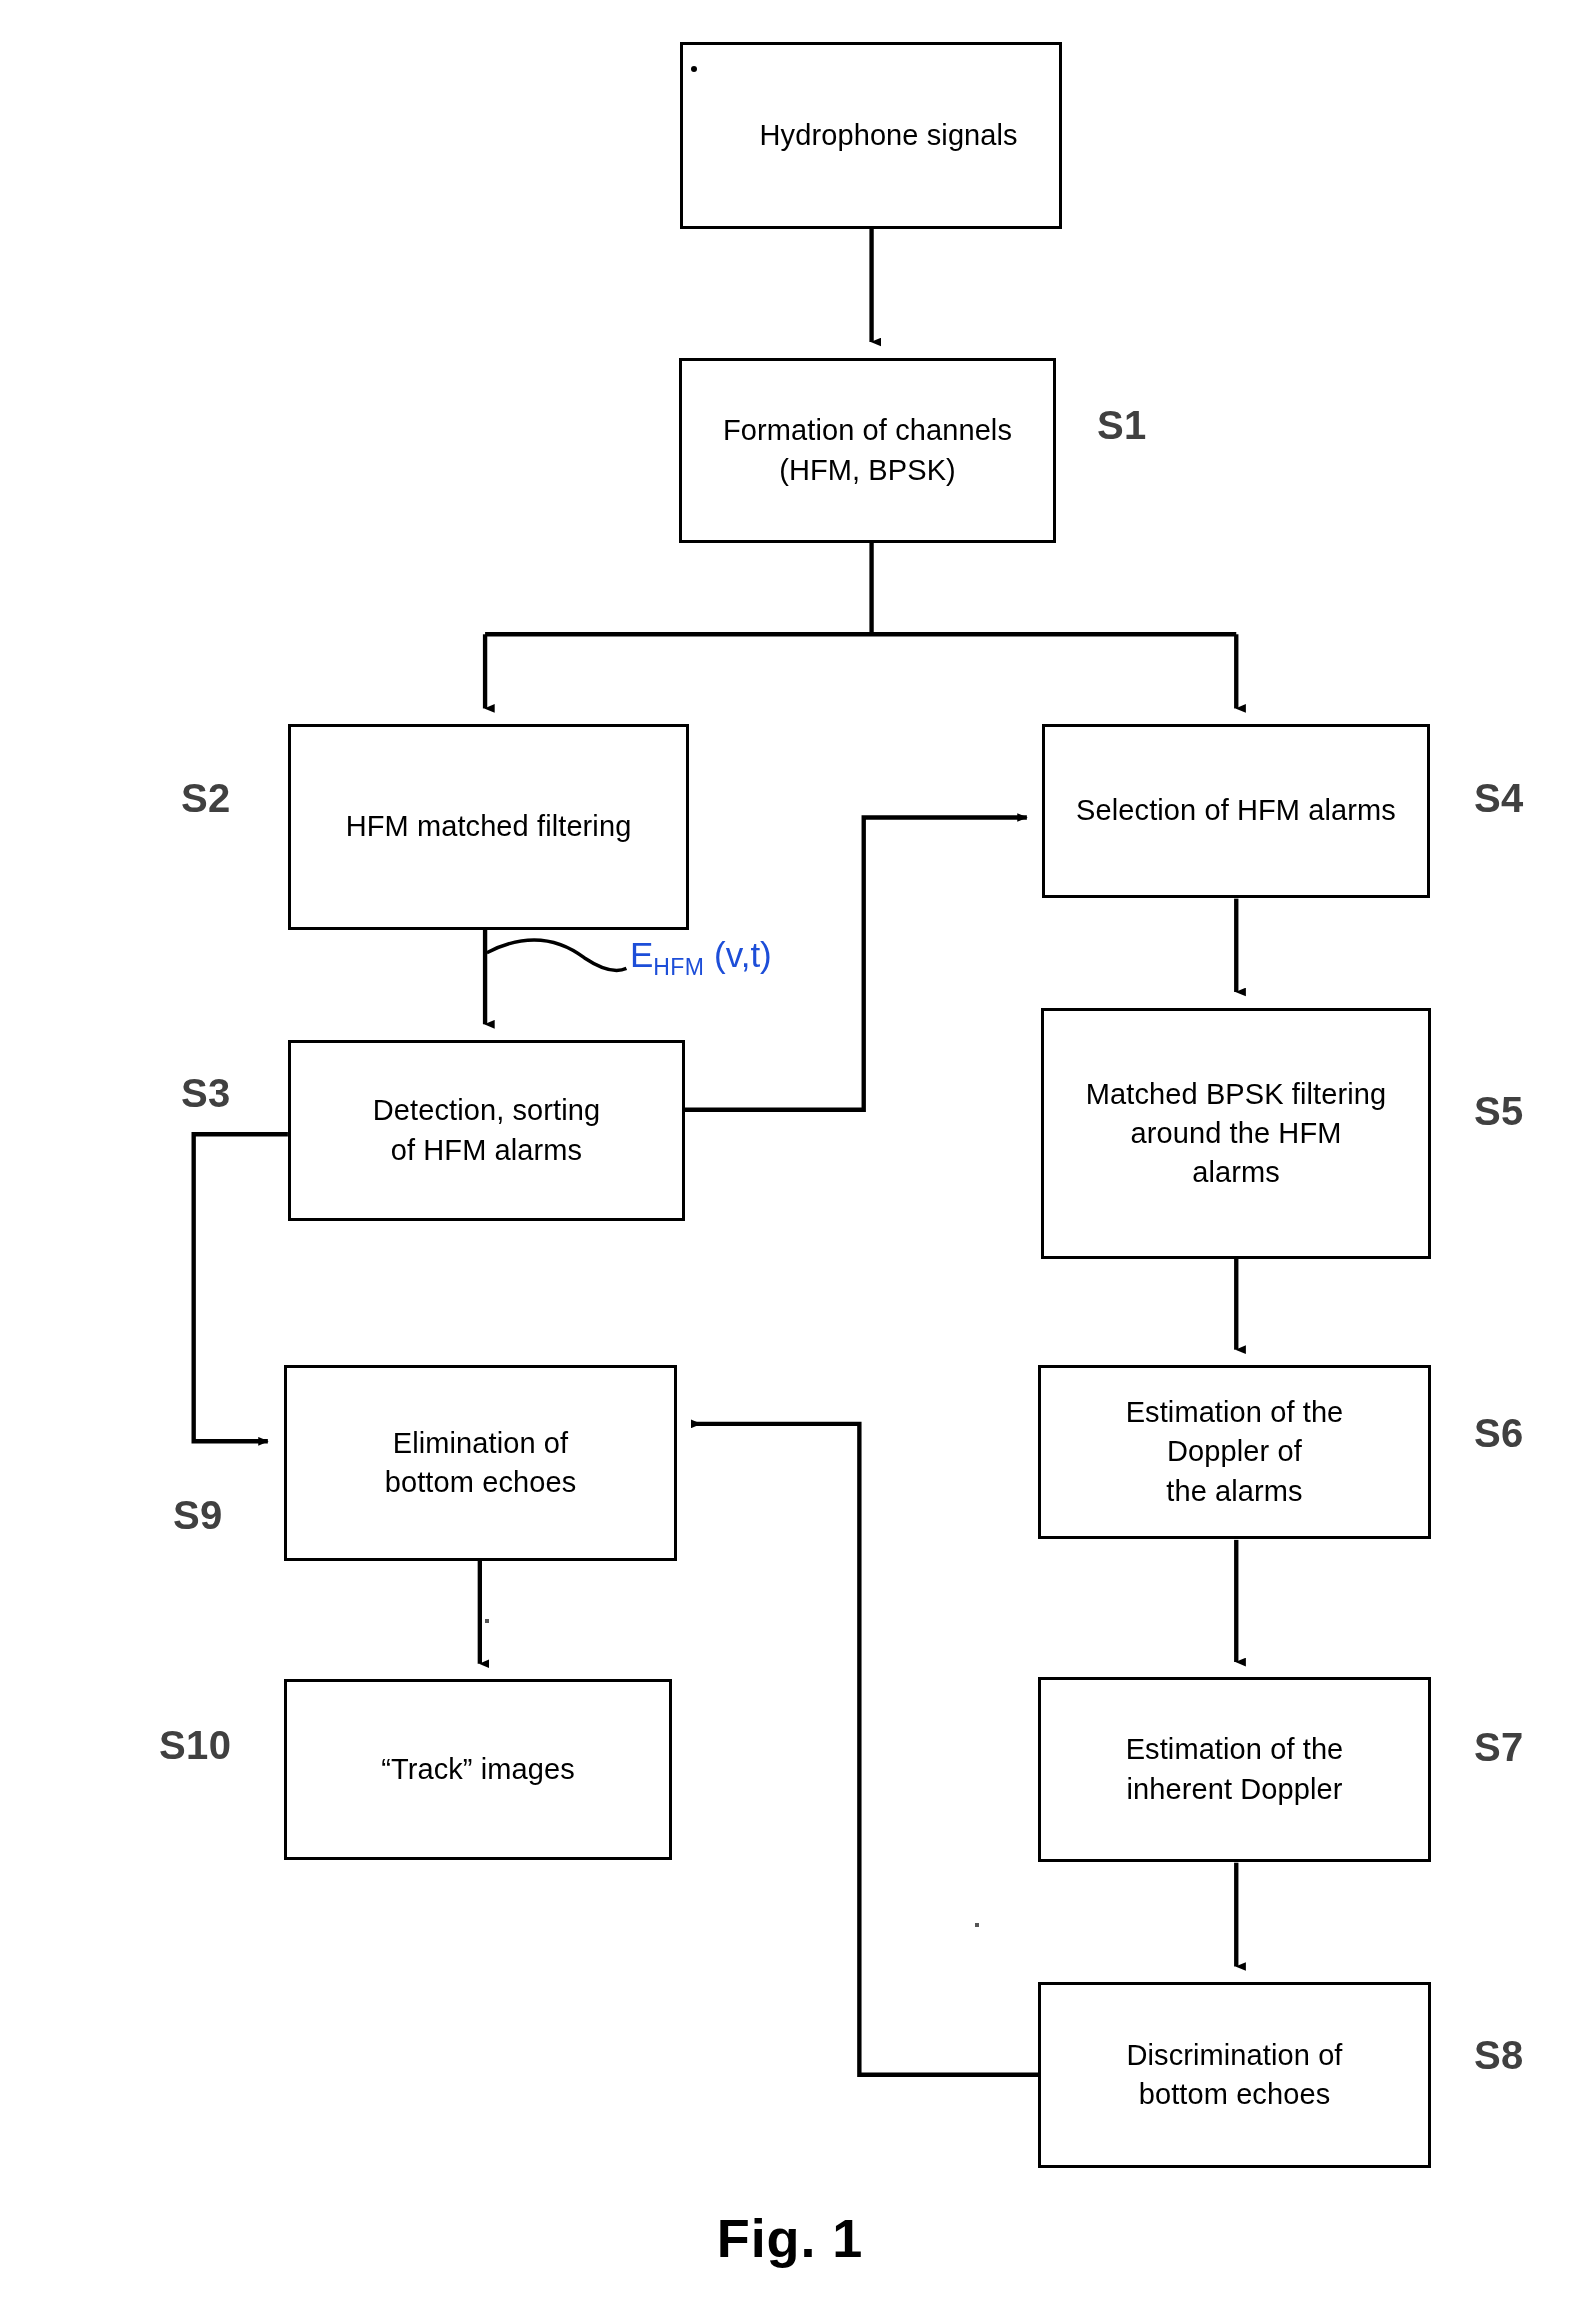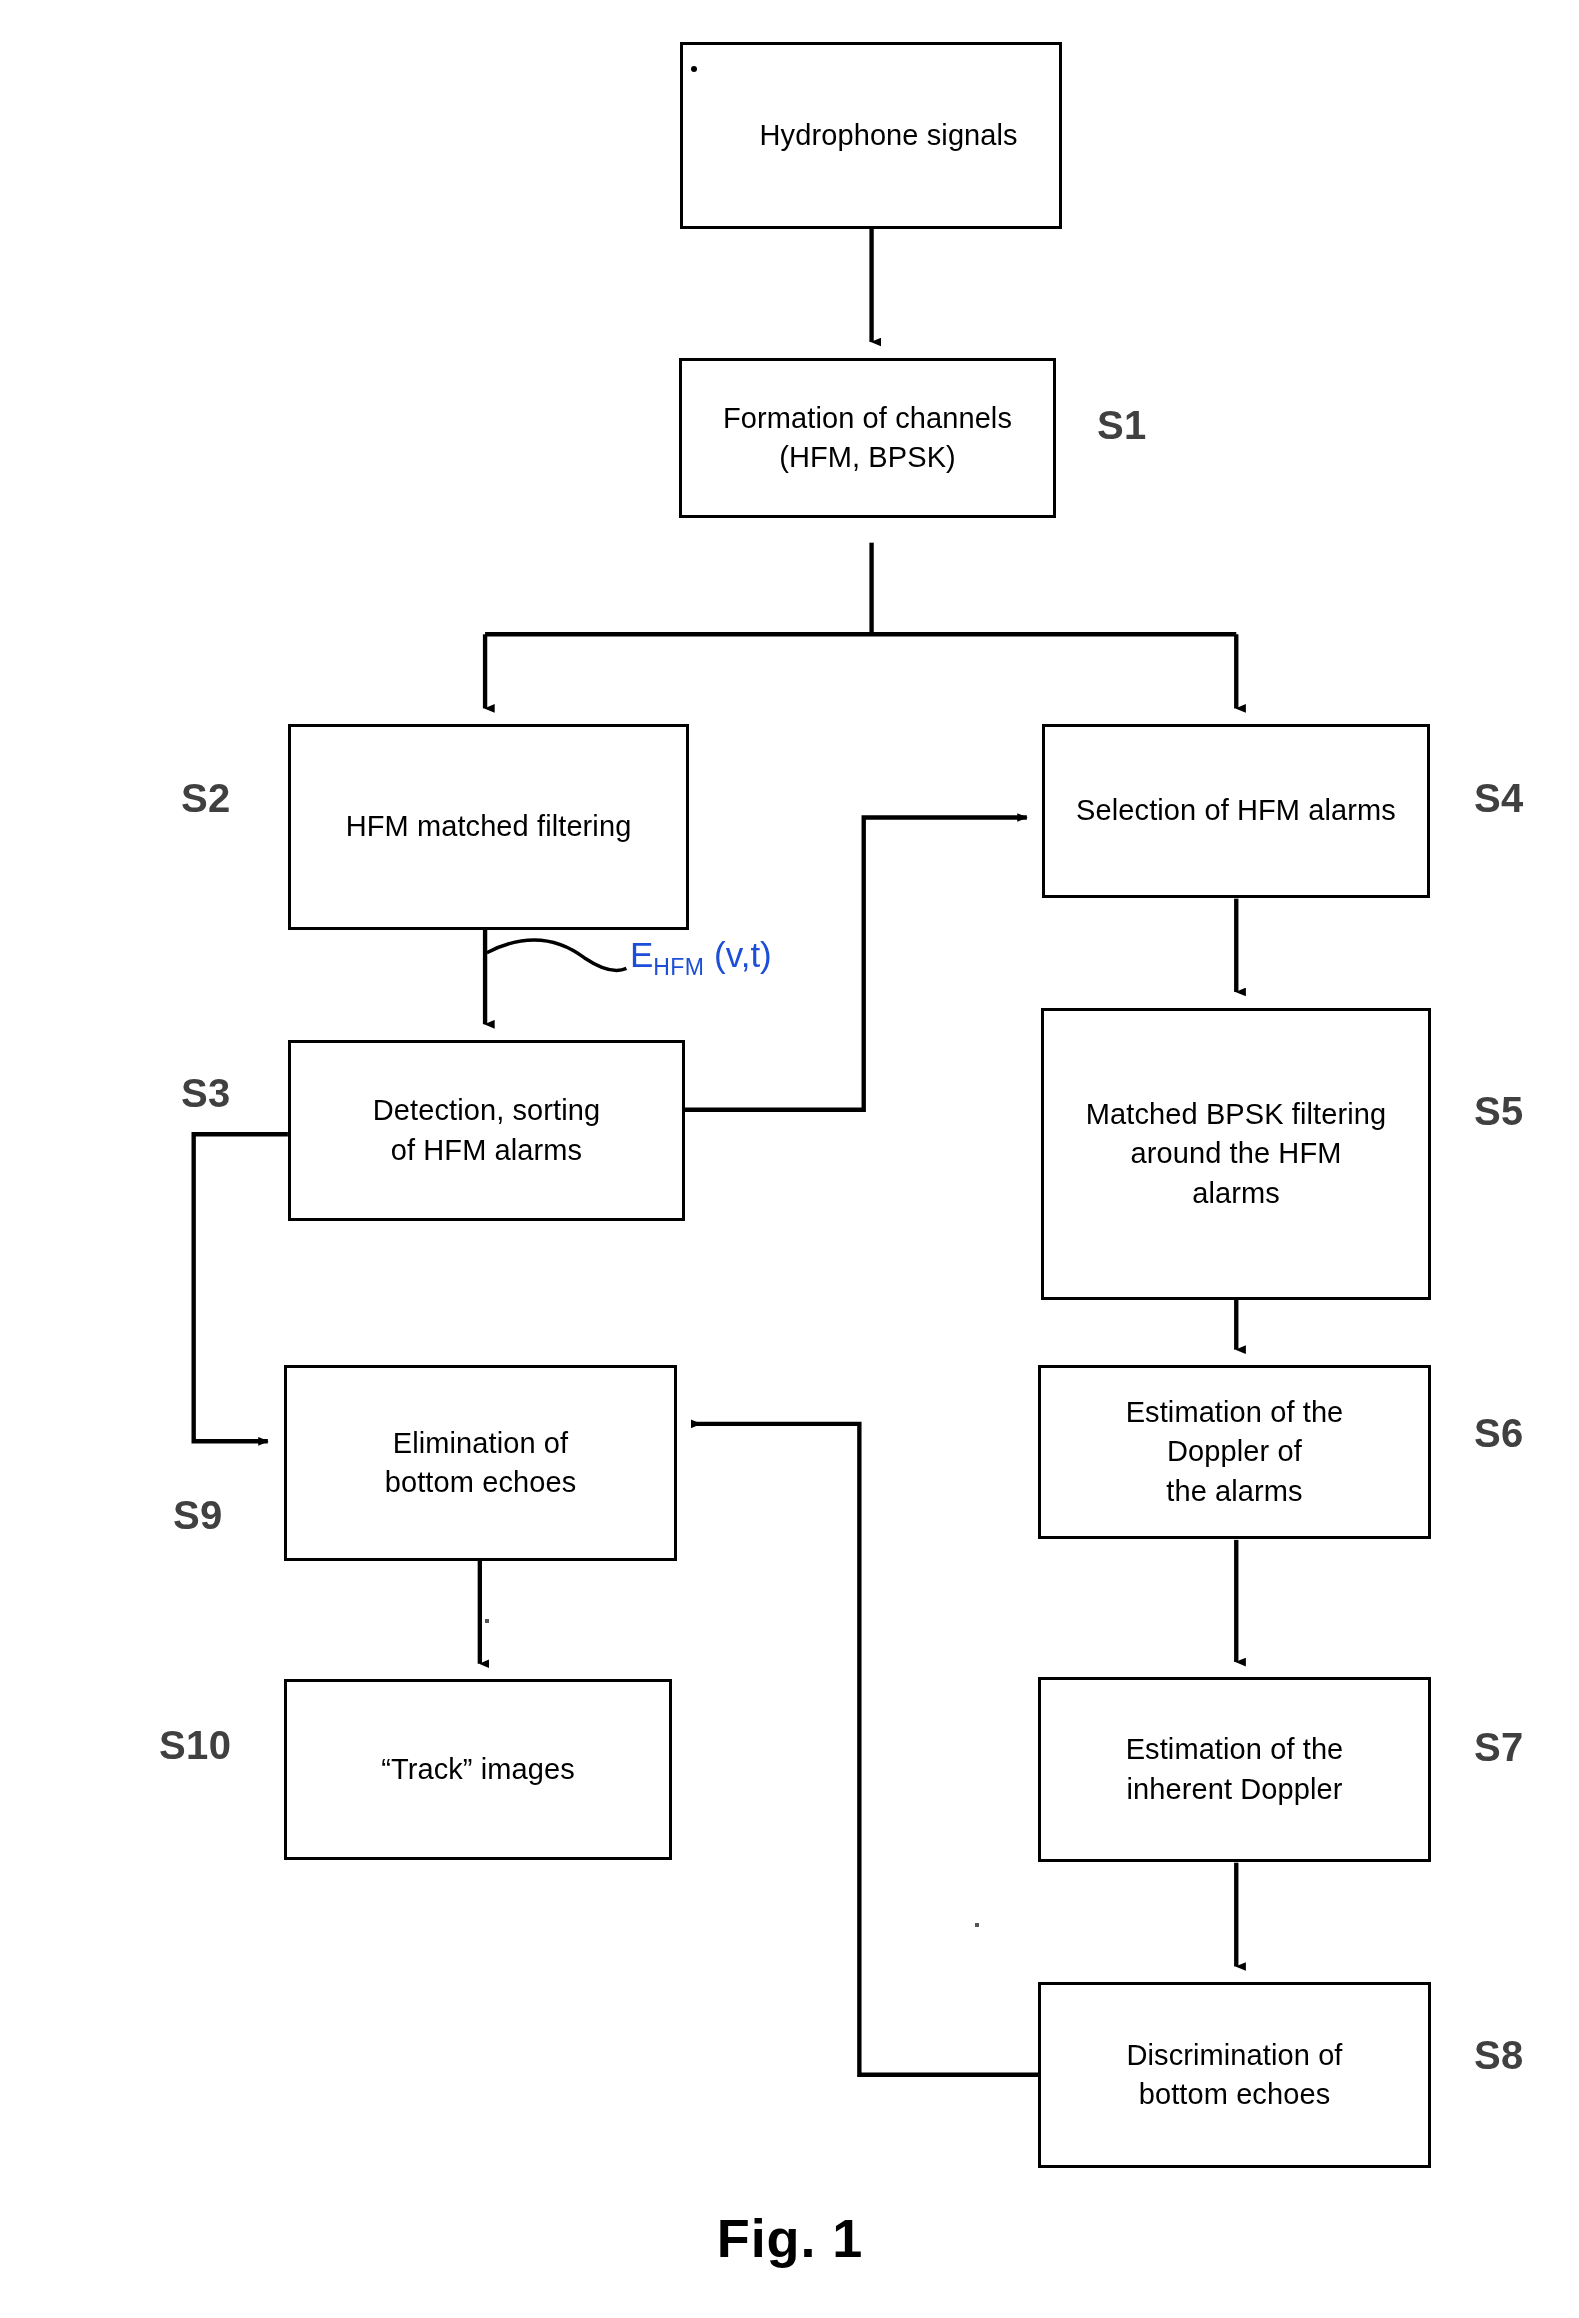--- a/index.html
+++ b/index.html
@@ -92,25 +92,25 @@
     position: absolute;
     width: 100%;
     text-align: center;
     font-size: 54px;
     font-weight: 700;
     letter-spacing: 0.9px;
   }
 
   
   #node-hydrophone { left: 680px;  top: 42px;   width: 382px; height: 187px; padding-left: 44px; }
-  #node-s1         { left: 679px;  top: 358px;  width: 377px; height: 160px; }
+  #node-s1         { left: 679px;  top: 358px;  width: 377px; height: 185px; }
   #node-s2         { left: 288px;  top: 724px;  width: 401px; height: 206px; }
   #node-s4         { left: 1042px; top: 724px;  width: 388px; height: 174px; }
   #node-s3         { left: 288px;  top: 1040px; width: 397px; height: 181px; }
-  #node-s5         { left: 1041px; top: 1008px; width: 390px; height: 292px; }
+  #node-s5         { left: 1041px; top: 1008px; width: 390px; height: 251px; }
   #node-s9         { left: 284px;  top: 1365px; width: 393px; height: 196px; }
   #node-s6         { left: 1038px; top: 1365px; width: 393px; height: 174px; }
   #node-s10        { left: 284px;  top: 1679px; width: 388px; height: 181px; }
   #node-s7         { left: 1038px; top: 1677px; width: 393px; height: 185px; }
   #node-s8         { left: 1038px; top: 1982px; width: 393px; height: 186px; }
 
   
   #tag-s1  { left: 1097px; top: 403px; }
   #tag-s2  { left: 181px;  top: 776px; }
   #tag-s4  { left: 1474px; top: 776px; }

